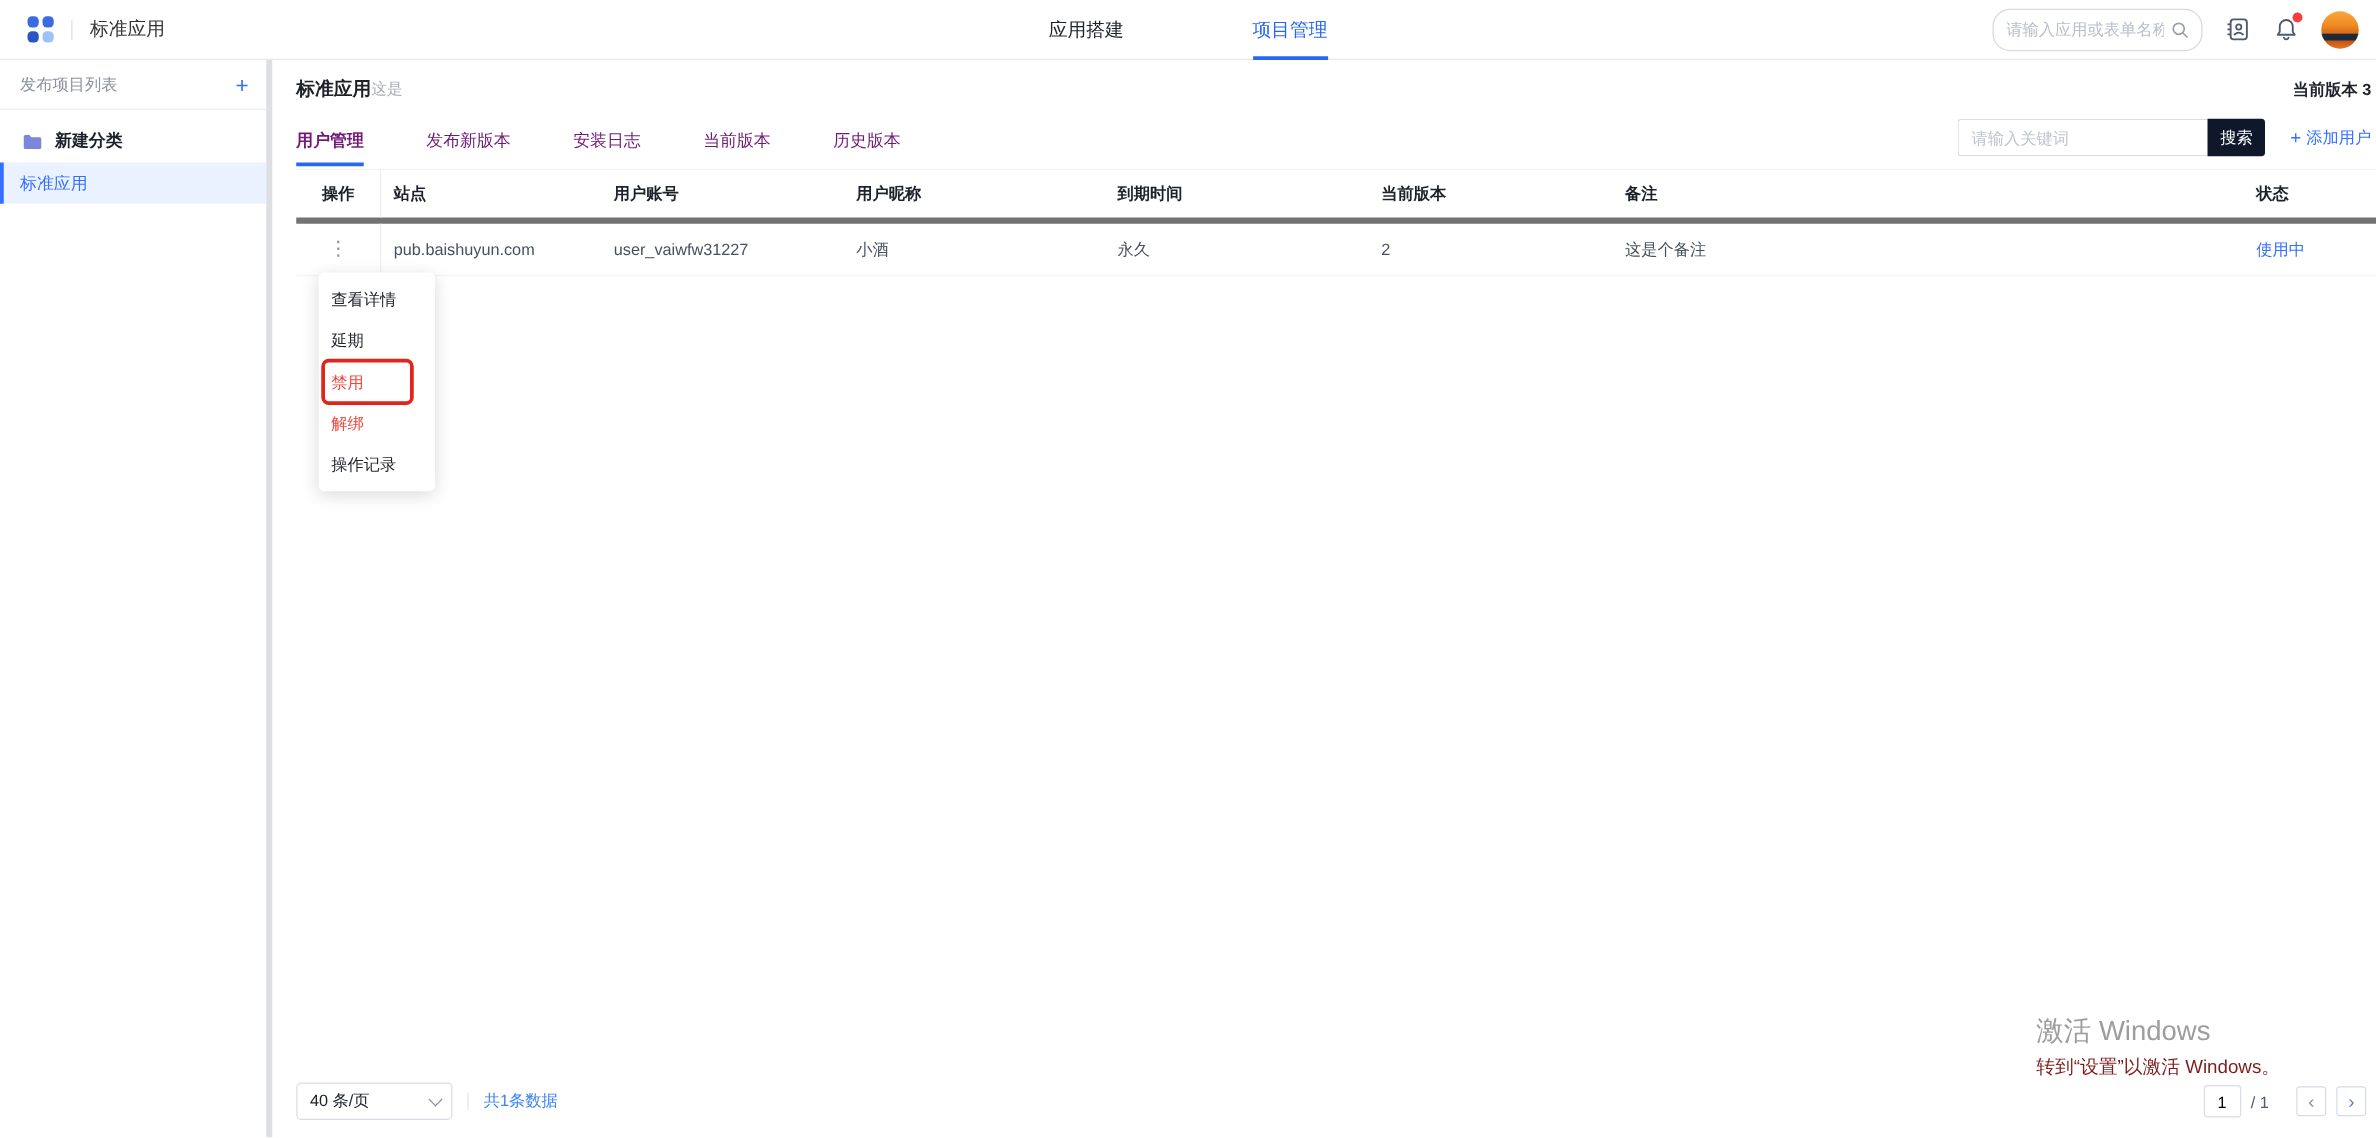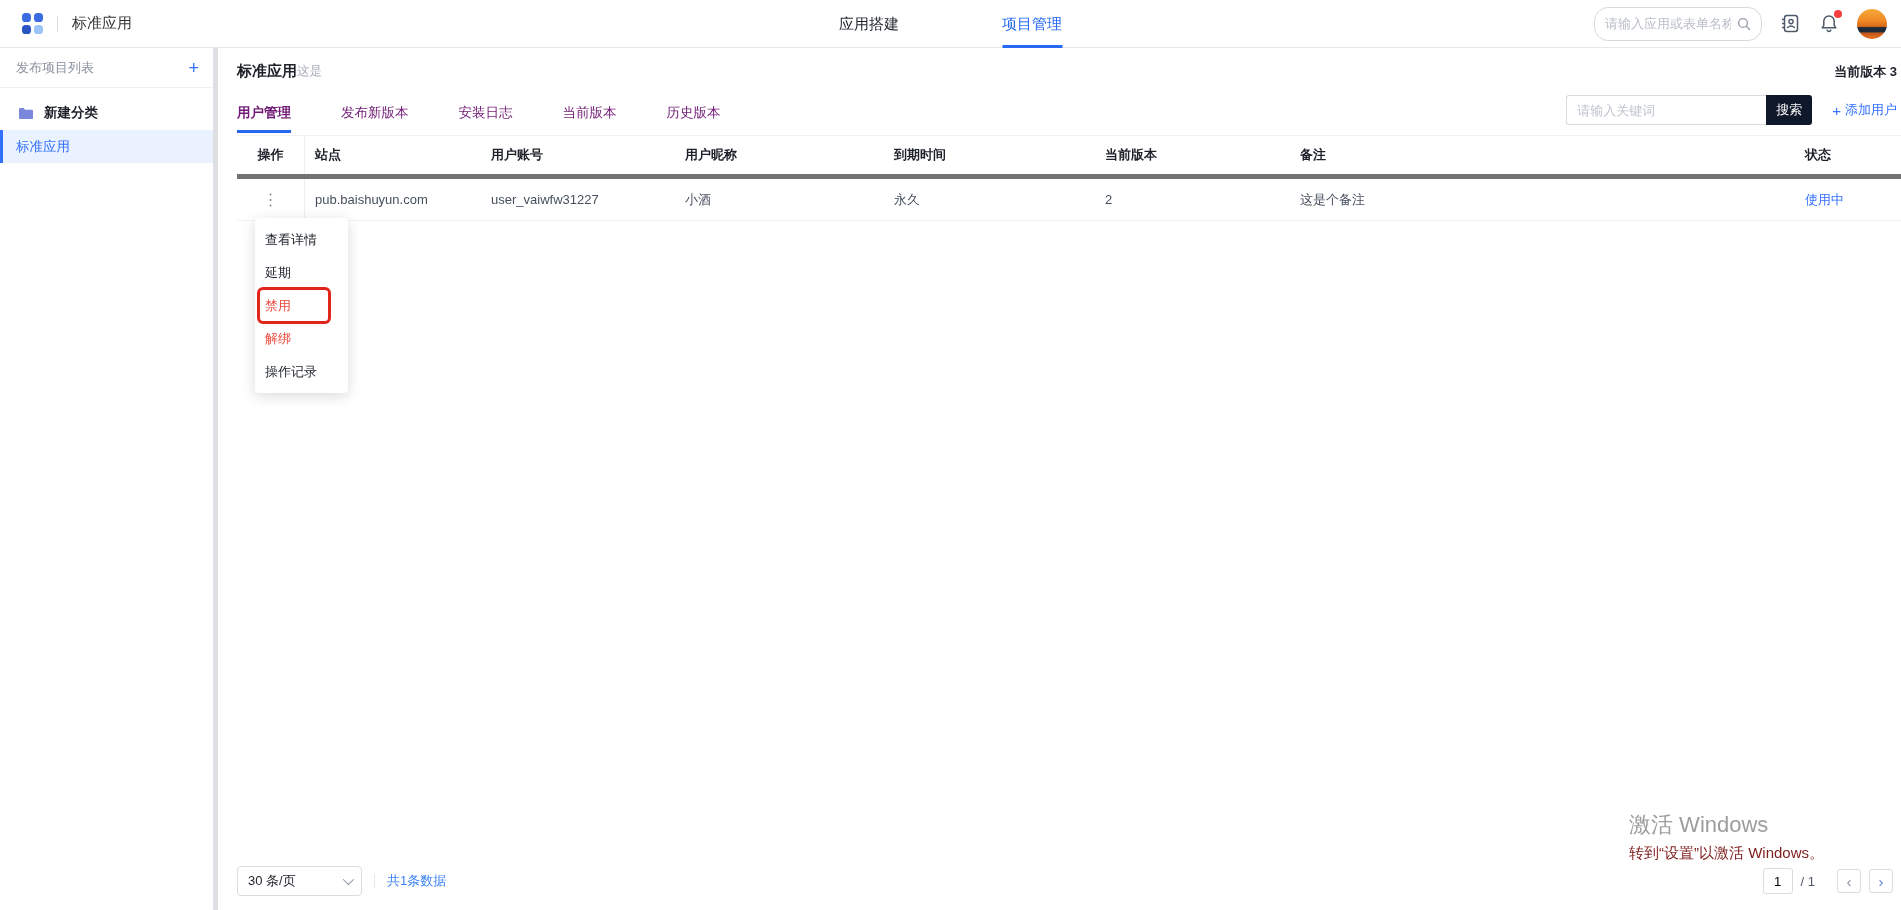--- a/index.html
+++ b/index.html
@@ -248,21 +248,21 @@
       <div class="menu-item danger">
         <span>禁用</span>
         <span class="anno-box"></span>
       </div>
       <div class="menu-item danger">解绑</div>
       <div class="menu-item">操作记录</div>
     </div>
 
     <div class="footer">
       <div class="size-select">
-        <span>30 条/页</span>
+        <span>40 条/页</span>
         <span class="chev"></span>
       </div>
       <div class="foot-div"></div>
       <span class="total-txt">共1条数据</span>
       <div class="pager">
         <input class="page-input" value="1" style="">
         <span class="page-total">/ 1</span>
         <div class="pg-btn prev">
           <span>‹</span>
         </div>

